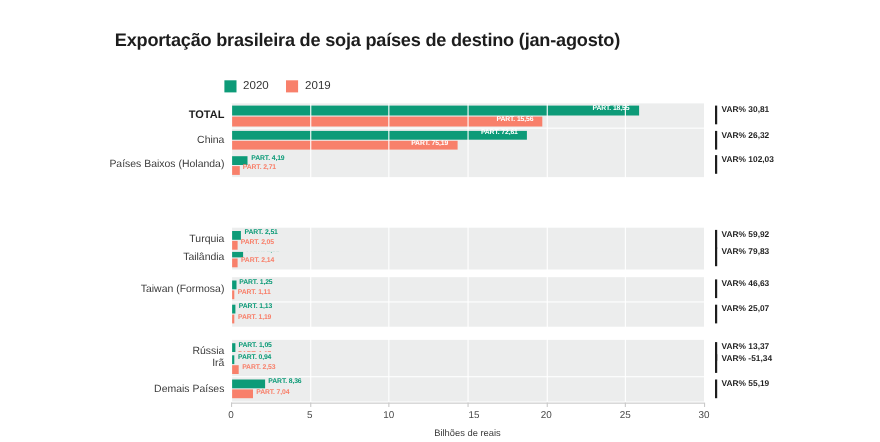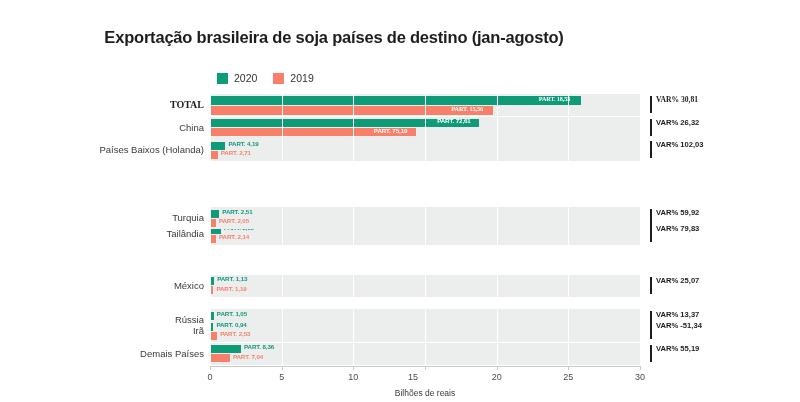--- a/index.html
+++ b/index.html
@@ -19,21 +19,21 @@
     position: absolute;
     top: 28px; left: 0; width: 668px;
     text-align: center;
     font-size: 16.5px;
     font-weight: bold;
     color: #1d1d1d;
     letter-spacing: -0.2px;
   }
   .legend {
     position: absolute;
-    top: 72px; left: 217px;
+    top: 72px; left: 204px;
     display: flex;
     align-items: flex-end;
     gap: 16px;
     font-size: 10.5px;
     color: #333;
   }
   .legend-item { display: flex; align-items: center; gap: 6px; }
   .legend-swatch { width: 11px; height: 11px; display: inline-block; }
   .legend-label { font-size: 10.5px; color: #333; }
 
@@ -169,21 +169,21 @@
       <span class="legend-swatch" style="background:#0d9b78"></span>
       <span class="legend-label">2020</span>
     </div>
     <div class="legend-item">
       <span class="legend-swatch" style="background:#f8806b"></span>
       <span class="legend-label">2019</span>
     </div>
   </div>
 
   <div class="plot" id="plot">
-      <div class="row total" style="top: 0px; font-family: Liberation Serif, serif;">
+      <div class="row total" style="top: 0px;">
         <div class="track"></div>
         <div class="cat-label">TOTAL</div>
         <div class="bar y2020" style="width: 370.66px;"></div>
         <div class="bar y2019" style="width: 283.37px;"></div>
         <div class="part p2020" style="left: 328.66px;">PART. 18,55</div>
         <div class="part p2019" style="left: 241.37px;">PART. 15,56</div>
         <div class="var-tick"></div>
         <div class="var">VAR% 30,81</div>
       </div>
       <div class="row" style="top: 22.6px;">
@@ -219,23 +219,32 @@
       <div class="row" style="top: 113px;">
         <div class="track"></div>
         <div class="cat-label">Turquia</div>
         <div class="bar y2020" style="width: 9.31667px;"></div>
         <div class="bar y2019" style="width: 5.87667px;"></div>
         <div class="part p2020" style="left: 12.3167px;">PART. 2,51</div>
         <div class="part p2019" style="left: 8.87667px;">PART. 2,05</div>
         <div class="var-tick"></div>
         <div class="var">VAR% 59,92</div>
       </div>
+      <div class="row" style="top: 158.2px;">
+        <div class="track"></div>
+        <div class="cat-label">Taiwan (Formosa)</div>
+        <div class="bar y2020" style="width: 4.58667px;"></div>
+        <div class="bar y2019" style="width: 3.15333px;"></div>
+        <div class="part p2020" style="left: 7.58667px;">PART. 1,25</div>
+        <div class="part p2019" style="left: 6.15333px;">PART. 1,11</div>
+        <div class="var-tick"></div>
+        <div class="var">VAR% 46,63</div>
+      </div>
       <div class="row" style="top: 180.8px;">
         <div class="track"></div>
-        <div class="cat-label">México</div>
         <div class="bar y2020" style="width: 4.15667px;"></div>
         <div class="bar y2019" style="width: 3.44px;"></div>
         <div class="part p2020" style="left: 7.15667px;">PART. 1,13</div>
         <div class="part p2019" style="left: 6.44px;">PART. 1,19</div>
         <div class="var-tick"></div>
         <div class="var">VAR% 25,07</div>
       </div>
       <div class="row" style="top: 203.4px; margin-top: 12px;">
         <div class="track"></div>
         <div class="cat-label">Rússia</div>
@@ -278,21 +287,21 @@
   <div class="axis">
     <div class="axis-line"></div>
     <div id="ticks">
         <div class="tick" style="left: 0px;"></div>
         <div class="tick-label" style="left: 0px;">0</div>
         <div class="tick" style="left: 71.6667px;"></div>
         <div class="tick-label" style="left: 71.6667px;">5</div>
         <div class="tick" style="left: 143.333px;"></div>
         <div class="tick-label" style="left: 143.333px;">10</div>
         <div class="tick" style="left: 215px;"></div>
-        <div class="tick-label" style="left: 203px;">15</div>
+        <div class="tick-label" style="left: 221px;">15</div>
         <div class="tick" style="left: 286.667px;"></div>
         <div class="tick-label" style="left: 286.667px;">20</div>
         <div class="tick" style="left: 358.333px;"></div>
         <div class="tick-label" style="left: 358.333px;">25</div>
         <div class="tick" style="left: 430px;"></div>
         <div class="tick-label" style="left: 430px;">30</div>
       </div>
     <div class="axis-title">Bilhões de reais</div>
   </div>
 

